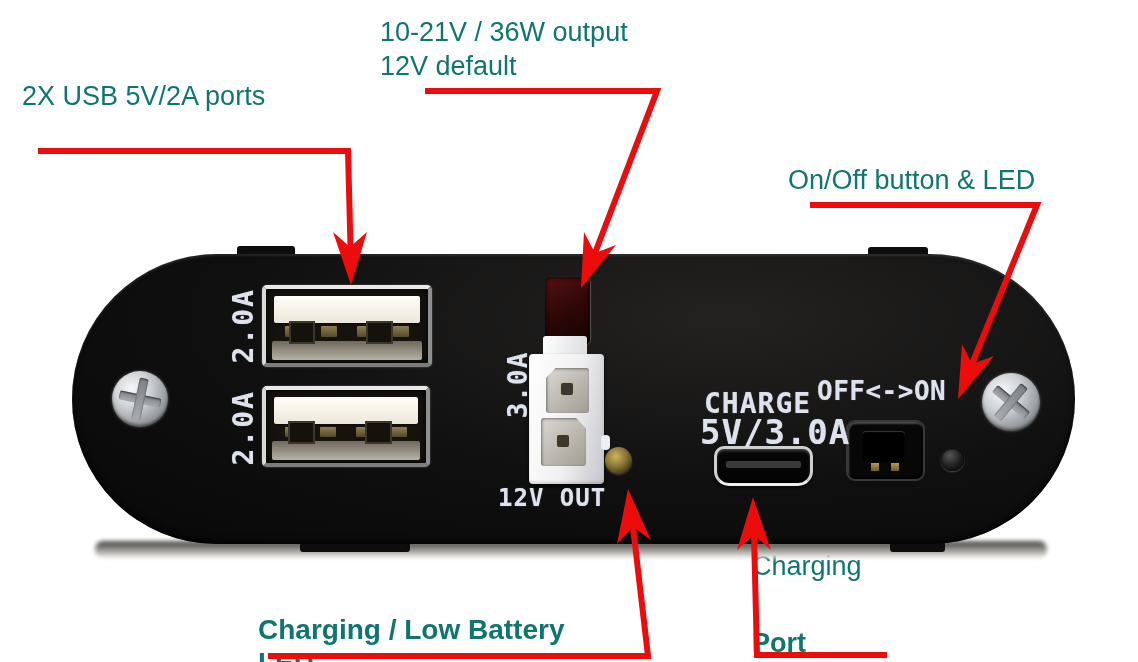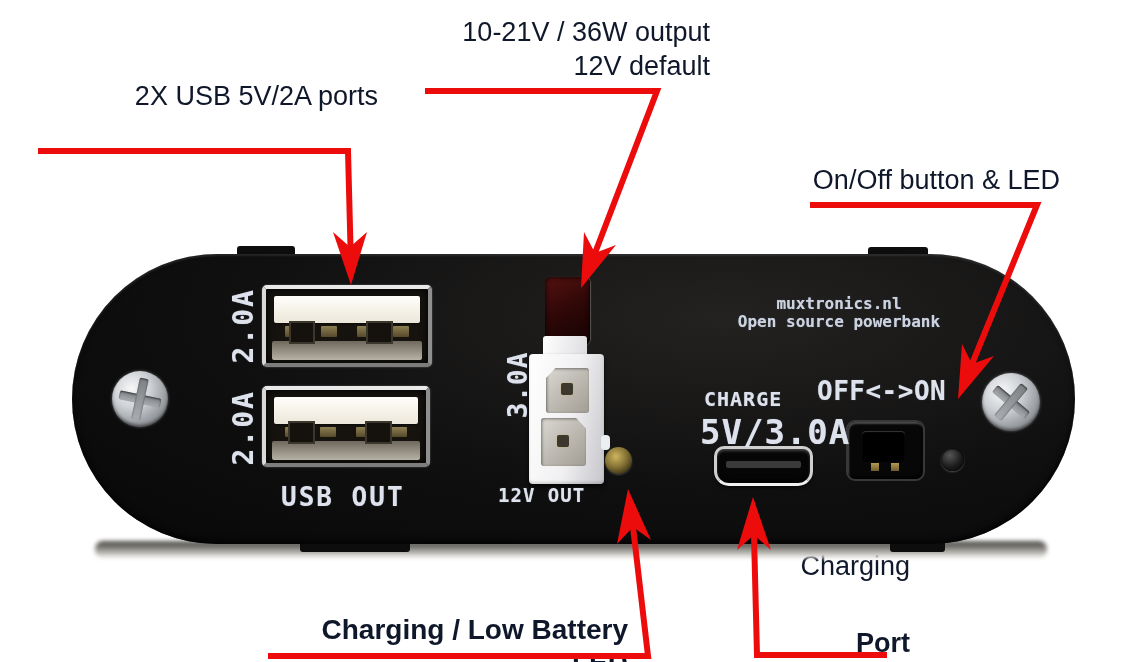--- a/index.html
+++ b/index.html
@@ -1,21 +1,21 @@
 <!DOCTYPE html>
 <html><head>
 <meta charset="utf-8">
 <style>
   html,body{margin:0;padding:0;background:#ffffff;}
   #stage{
     position:relative;width:1138px;height:662px;background:#ffffff;overflow:hidden;
     font-family:"Liberation Sans", sans-serif;
   }
   
-  .callout{position:absolute;color:#0f172a;text-align:right;line-height:33px;font-size:27px;}
+  .callout{position:absolute;color:#0f766e;text-align:left;line-height:33px;font-size:27px;}
   .co-usb{left:22px;top:80px;width:356px;}
   .co-dc{left:380px;top:15px;width:330px;line-height:34px;}
   .co-power{left:788px;top:164px;width:272px;}
   .co-statusled{left:258px;top:613px;width:370px;font-weight:bold;font-size:28px;}
   .co-chargeport{left:752px;top:549px;width:158px;line-height:34px;}
   .co-chargeport .bold{font-weight:bold;margin-top:43px;}
   
   .dev-shadow{
     position:absolute;left:95px;top:541px;width:952px;height:17px;border-radius:8px;
     background:linear-gradient(to bottom,#45433f,#8b8984 45%,#cfcec9 80%,#f0efec);
@@ -101,22 +101,22 @@
     background:radial-gradient(circle at 38% 32%, #565656 0%, #1c1c1c 55%, #000 100%);
     box-shadow:0 1px 2px rgba(255,255,255,0.25), inset 0 1px 2px #000;}
   
   .silk{position:absolute;color:#dde2ec;font-family:"DejaVu Sans Mono", monospace;font-weight:bold;
     text-shadow:0 0 1px rgba(220,230,255,0.45);white-space:nowrap;}
   .silk-rot{transform:rotate(-90deg);text-align:center;}
   .s-20a-top{left:208px;top:312px;width:70px;font-size:28px;letter-spacing:2px;}
   .s-20a-bot{left:208px;top:414px;width:70px;font-size:28px;letter-spacing:2px;}
   .s-usbout{left:281px;top:482px;font-size:26px;letter-spacing:2px;}
   .s-30a{left:483px;top:370px;width:70px;font-size:26px;letter-spacing:1px;}
-  .s-12vout{left:498px;top:484px;font-size:19px;letter-spacing:1px;}
-  .s-charge1{left:704px;top:387px;font-size:20px;letter-spacing:1px;}
+  .s-12vout{left:498px;top:484px;font-size:24px;letter-spacing:1px;}
+  .s-charge1{left:704px;top:387px;font-size:28px;letter-spacing:1px;}
   .s-charge2{left:700px;top:412px;font-size:34px;letter-spacing:1px;}
   .s-offon{left:817px;top:376px;font-size:26px;letter-spacing:0.5px;}
   .s-brand{left:718px;top:295px;width:242px;text-align:center;font-size:16px;line-height:18px;color:#ccd3e0;}
   
   #overlay{position:absolute;left:0;top:0;z-index:6;pointer-events:none;}
   #overlay path{stroke:#ec0c0c;stroke-width:6;fill:none;}
   #overlay polygon{fill:#ec0c0c;stroke:none;}
 </style>
 </head>
 <body>
@@ -193,30 +193,25 @@
   </div>
   <div class="btn-recess">
     <div class="btn-inner"></div>
     <div class="btn-contact bc1"></div>
     <div class="btn-contact bc2"></div>
   </div>
   <div class="led-power"></div>
 
   <div class="silk silk-rot s-20a-top">2.0A</div>
   <div class="silk silk-rot s-20a-bot">2.0A</div>
-  <div class="silk s-usbout">USB OUT</div>
   <div class="silk silk-rot s-30a">3.0A</div>
   <div class="silk s-12vout">12V OUT</div>
   <div class="silk s-charge1">CHARGE</div>
   <div class="silk s-charge2">5V/3.0A</div>
   <div class="silk s-offon">OFF&lt;-&gt;ON</div>
-  <div class="silk s-brand">
-    <div>muxtronics.nl</div>
-    <div>Open source powerbank</div>
-  </div>
 
   <svg id="overlay" width="1138" height="662">
     <path d="M38,151 L348,151 L350.5,247"></path>
     <polygon points="351,285 333,232 350,247 367,232"></polygon>
     <path d="M425,91 L657,91 L595,253"></path>
     <polygon points="581,288 584,232 595,253 616,245"></polygon>
     <path d="M810,205 L1037,205 L972,364"></path>
     <polygon points="958,399 962,344 972,364 994,356"></polygon>
     <path d="M268,656 L648,656 L633,527"></path>
     <polygon points="628,489 651,540 633,527 617,544"></polygon>

